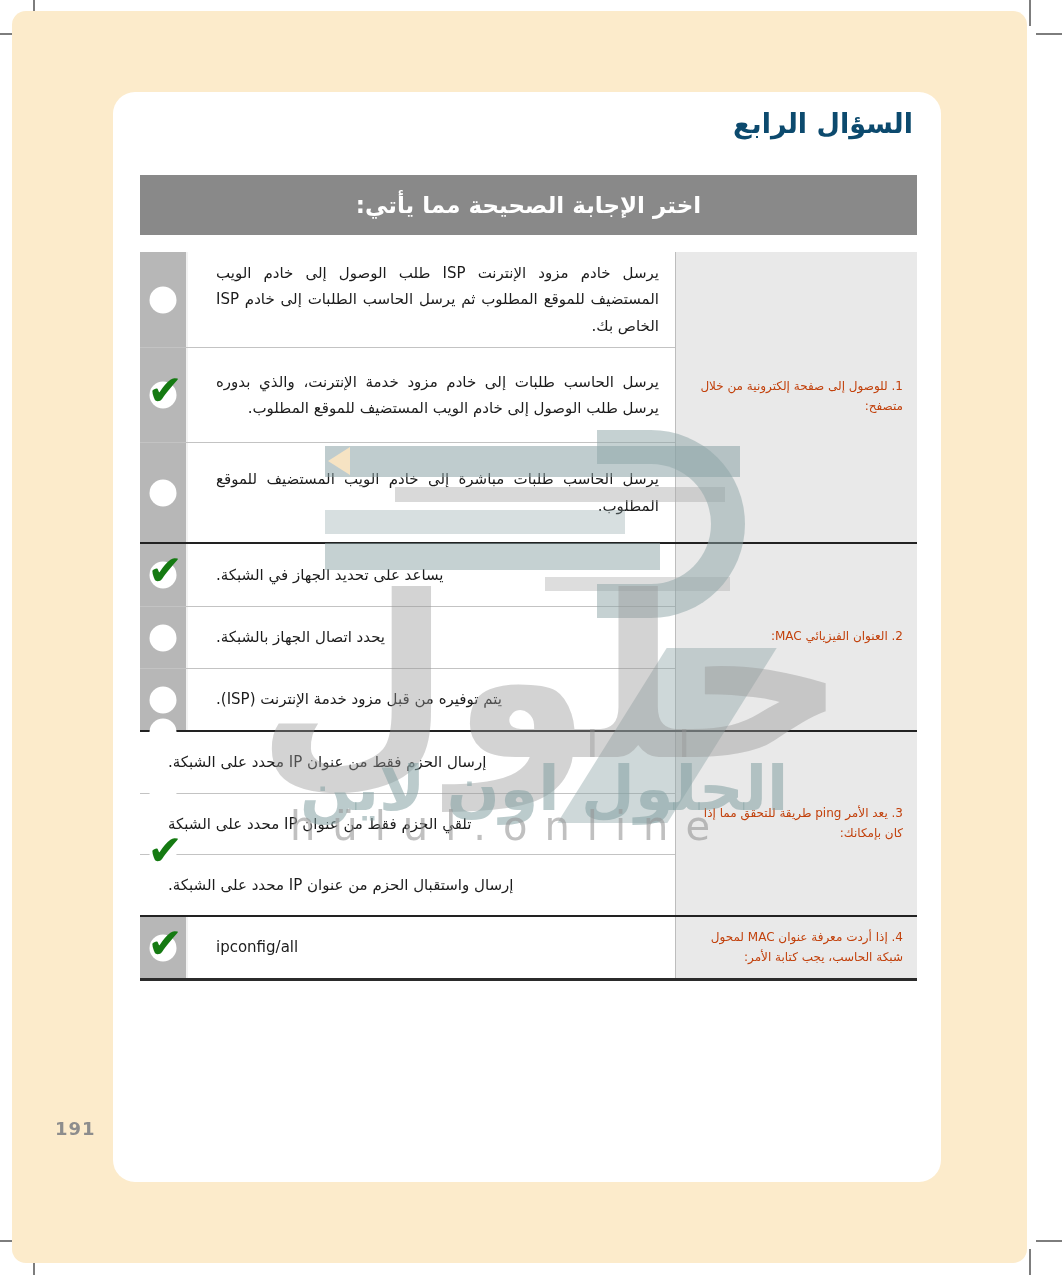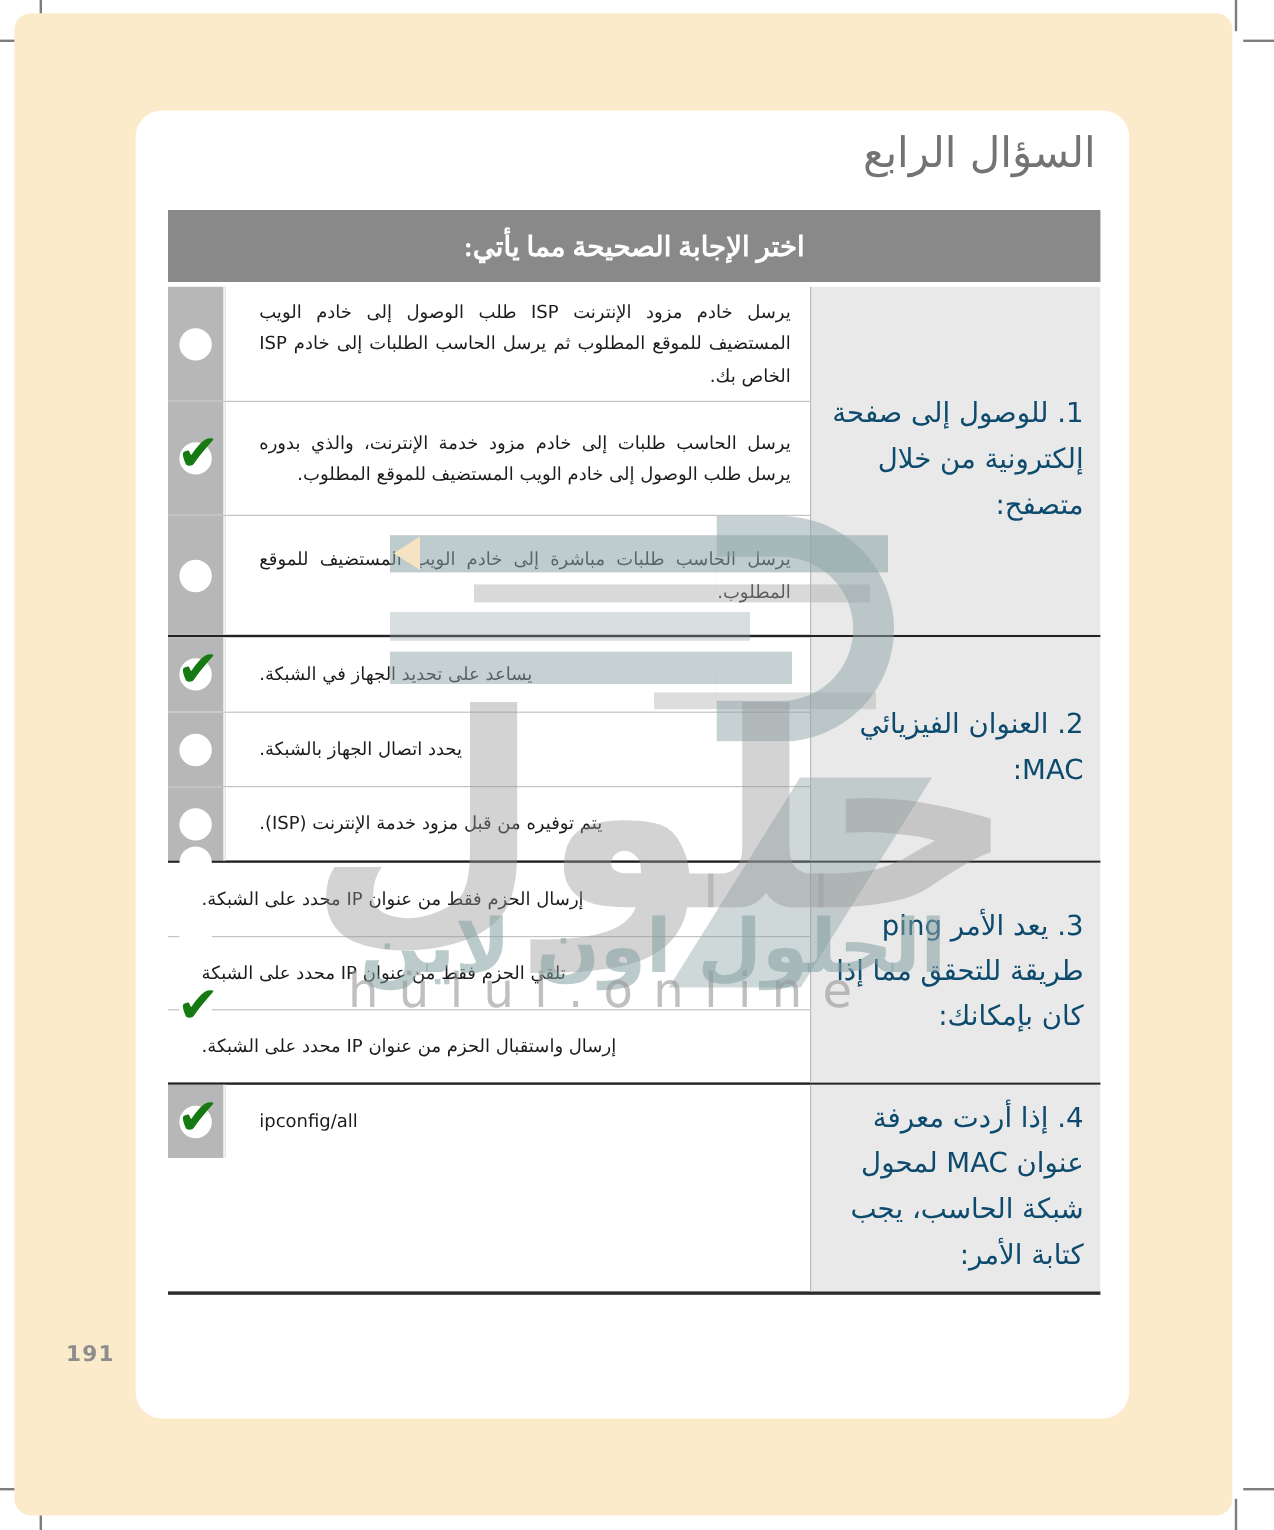--- a/index.html
+++ b/index.html
@@ -10,31 +10,31 @@
   .crop { position:absolute; background:#7d7d7d; }
 
   
   .cream-bg { position:absolute; left:12px; top:11px; width:1015px; height:1252px;
               background:#fcebcb; border-radius:14px; }
 
   
   .card { position:absolute; left:113px; top:92px; width:828px; height:1090px;
           background:#ffffff; border-radius:22px; }
 
-  .page-title { position:absolute; top:108px; right:149px; font-size:35px; font-weight:normal;
-                color:#737373; direction:rtl; }
+  .page-title { position:absolute; top:108px; right:149px; font-size:27px; font-weight:bold;
+                color:#0c4a6e; direction:rtl; }
 
   .page-number { position:absolute; left:55px; top:1118px; font-size:18px; font-weight:bold;
                  color:#8d8d8d; letter-spacing:1px; }
 
   
   .quiz-table { position:absolute; left:140px; top:175px; width:777px; direction:ltr; }
   .table-header { height:60px; background:#898989; color:#ffffff; font-size:23px; font-weight:bold;
                   display:flex; align-items:center; justify-content:center; direction:rtl;
-                  margin-bottom:4px;font-family:Liberation Serif, serif; }
+                  margin-bottom:17px; }
   .groups { border-bottom:3px solid #2b2b2b; }
   .group { display:flex; background:#ffffff; }
   .group + .group { border-top:2px solid #222222; }
   .options-col { flex:1; display:flex; flex-direction:column; }
   .opt-row { display:flex; }
   .opt-row + .opt-row { border-top:1px solid #c3c3c3; }
   .g0 .opt-row { height:95px; }
   .g0 .opt-row:nth-child(3) { height:100px; }
   .g1 .opt-row { height:62px; }
   .g2 .opt-row { height:61px;flex-direction:column; }
@@ -47,21 +47,21 @@
   .checkmark { position:absolute; left:50%; top:50%; transform:translate(-44%,-60%);
                font-size:42px; line-height:1; color:#157a12; font-weight:bold; }
 
   .opt-text { flex:1; display:flex; align-items:center; justify-content:flex-end;
               direction:rtl; text-align:right; font-size:15px; color:#1c1c1c;
               line-height:1.75; padding:8px 16px 8px 28px; }
   .g0 .opt-text { text-align:justify; }
 
   .question-cell { width:242px; flex:none; background:#e9e9e9; border-left:1px solid #bdbdbd;
                    display:flex; align-items:center; }
-  .question-text { width:100%; direction:rtl; text-align:right; font-size:23px; color:#0c4a6e;
+  .question-text { width:100%; direction:rtl; text-align:right; font-size:12px; color:#c2410c;
                    line-height:1.65; padding:10px 14px 10px 10px; }
 
   
   .watermark { position:absolute; inset:0; pointer-events:none; z-index:30; }
   .wm-bar { position:absolute; }
   .wm-bar1 { left:325px; top:446px; width:415px; height:31px; background:rgba(139,163,165,0.55); }
   .wm-gbar1 { left:395px; top:487px; width:330px; height:15px; background:rgba(170,170,170,0.45); }
   .wm-bar2 { left:325px; top:510px; width:300px; height:24px; background:rgba(139,163,165,0.35); }
   .wm-bar3 { left:325px; top:543px; width:335px; height:27px; background:rgba(139,163,165,0.5); }
   .wm-gbar2 { left:545px; top:577px; width:185px; height:14px; background:rgba(170,170,170,0.4); }

